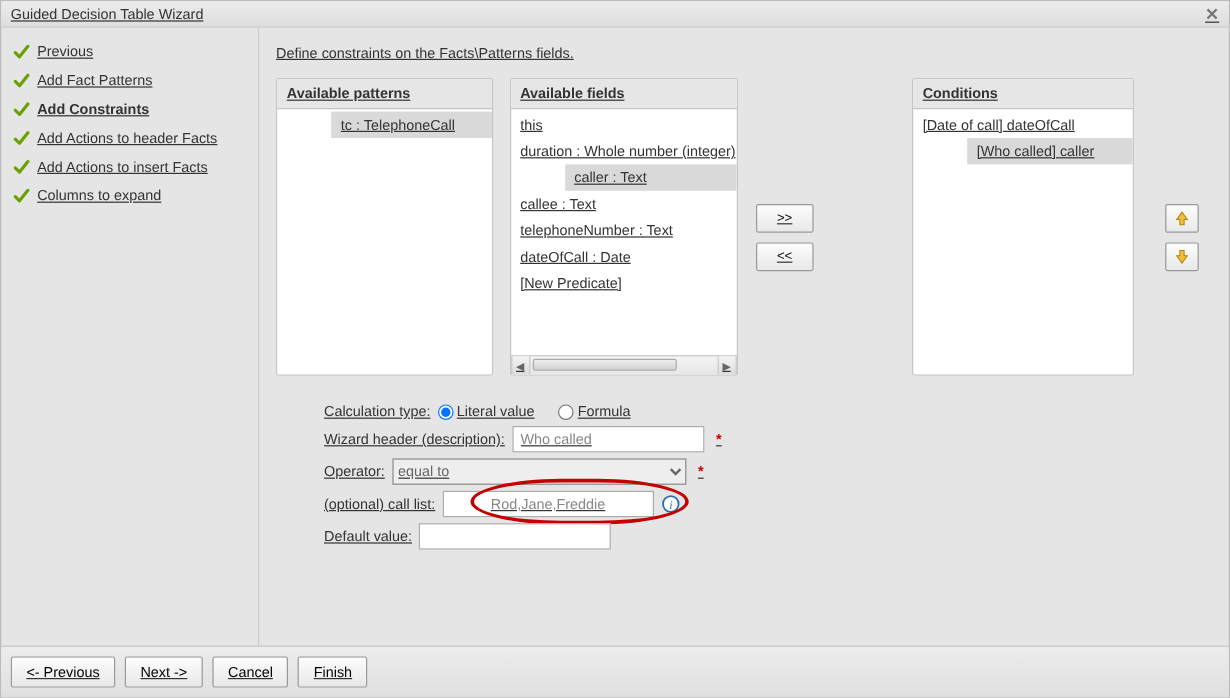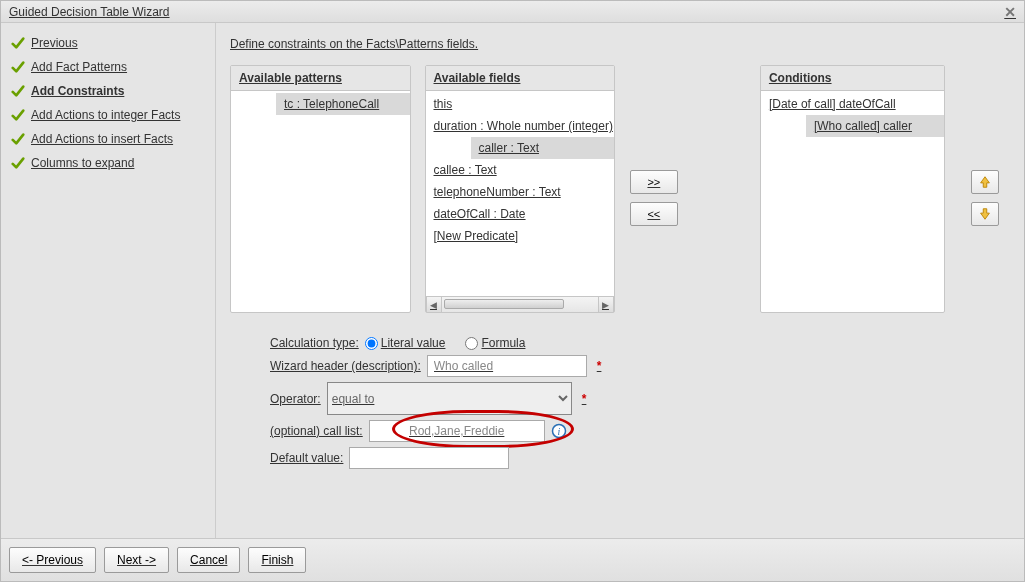--- a/index.html
+++ b/index.html
@@ -191,21 +191,21 @@
   input[type="text"].tfield {
     border: 1px solid #aaa;
     height: 22px;
     padding: 2px 6px;
     font-size: 12px;
     color: #888;
     background: #fff;
   }
   select.tfield {
     border: 1px solid #888;
-    height: 33px;
+    height: 22px;
     font-size: 12px;
     color: #666;
     background: #eee;
   }
   .info-icon {
     width: 16px; height: 16px; display: inline-flex; align-items: center; justify-content: center;
   }
 
   .radio-wrap { display: inline-flex; align-items: center; gap: 3px; margin-right: 14px; }
   .radio-wrap input { margin: 0; }
@@ -260,21 +260,21 @@
       <div class="step current">
         <svg class="check-icon" viewBox="0 0 16 16">
             <polyline points="2,9 6,13 14,3" fill="none" stroke="#6aa000" stroke-width="3" stroke-linecap="round" stroke-linejoin="round"></polyline>
           </svg>
         <span>Add Constraints</span>
       </div>
       <div class="step">
         <svg class="check-icon" viewBox="0 0 16 16">
             <polyline points="2,9 6,13 14,3" fill="none" stroke="#6aa000" stroke-width="3" stroke-linecap="round" stroke-linejoin="round"></polyline>
           </svg>
-        <span>Add Actions to integer Facts</span>
+        <span>Add Actions to header Facts</span>
       </div>
       <div class="step">
         <svg class="check-icon" viewBox="0 0 16 16">
             <polyline points="2,9 6,13 14,3" fill="none" stroke="#6aa000" stroke-width="3" stroke-linecap="round" stroke-linejoin="round"></polyline>
           </svg>
         <span>Add Actions to insert Facts</span>
       </div>
       <div class="step">
         <svg class="check-icon" viewBox="0 0 16 16">
             <polyline points="2,9 6,13 14,3" fill="none" stroke="#6aa000" stroke-width="3" stroke-linecap="round" stroke-linejoin="round"></polyline>

